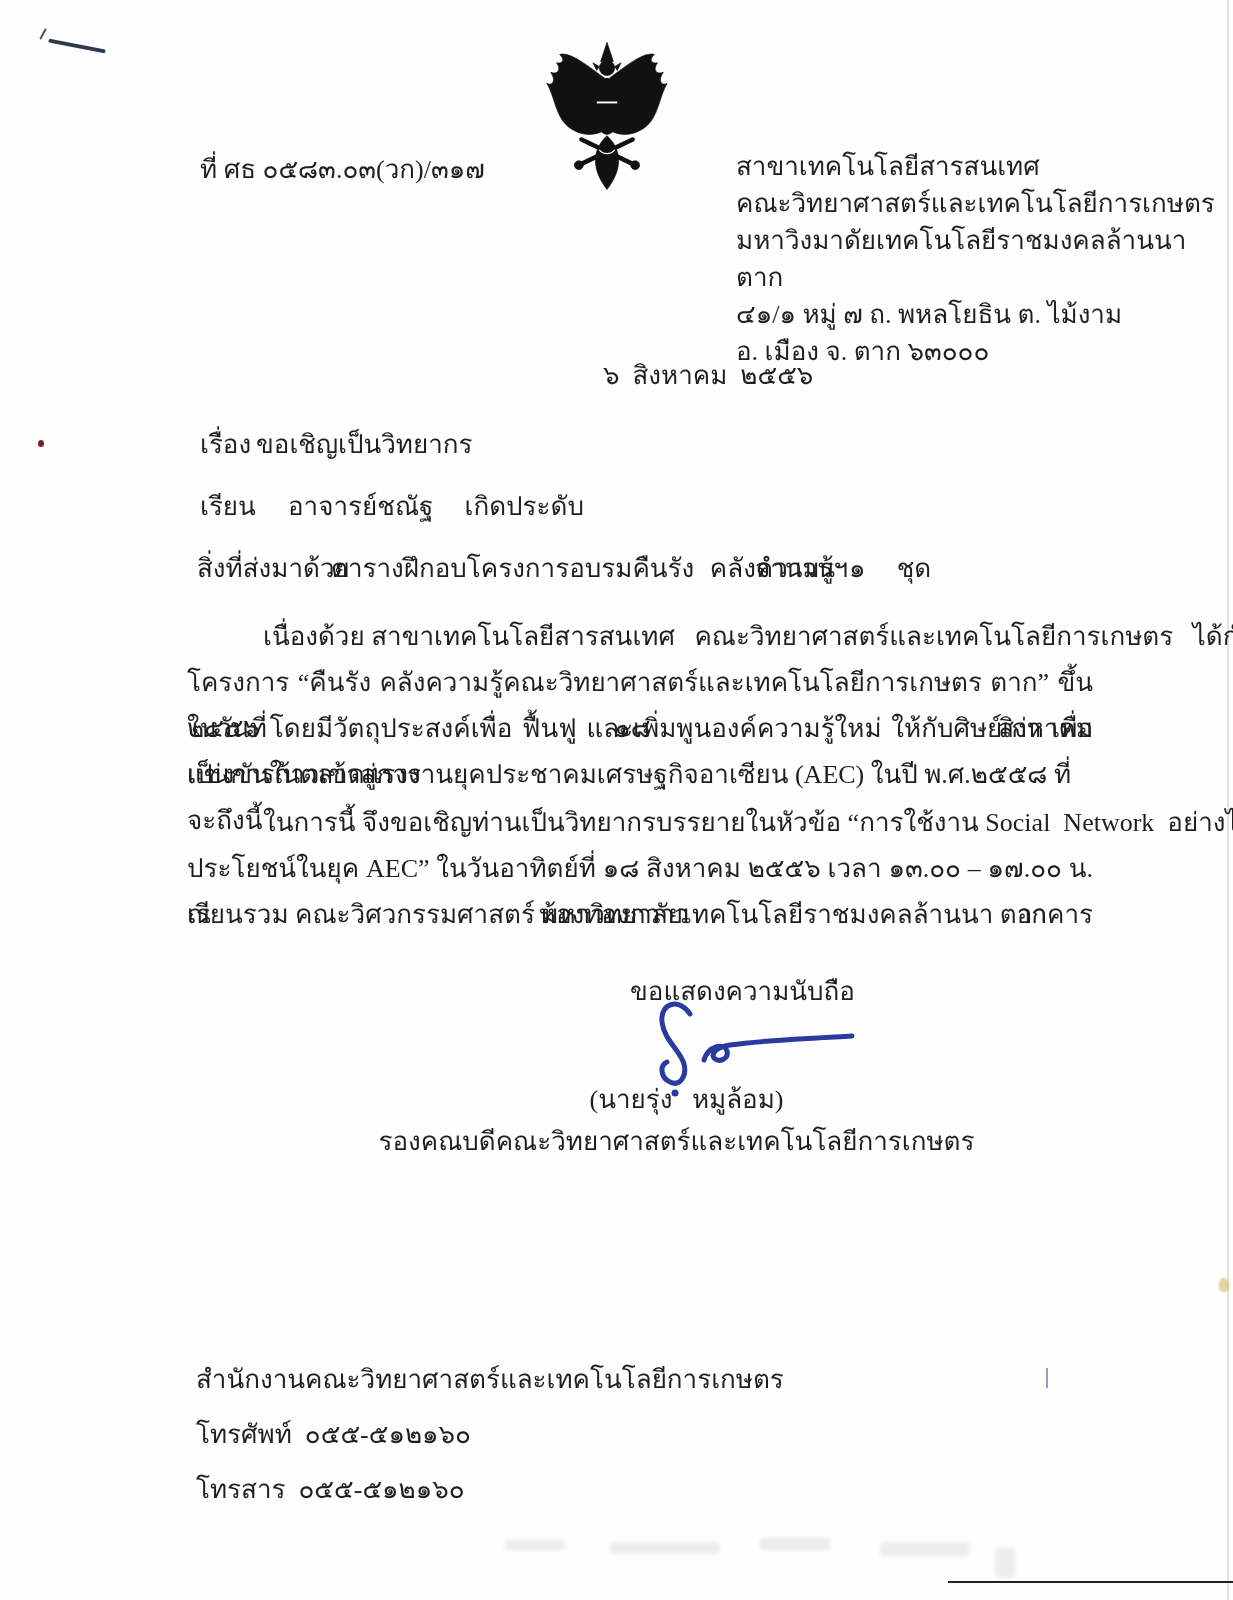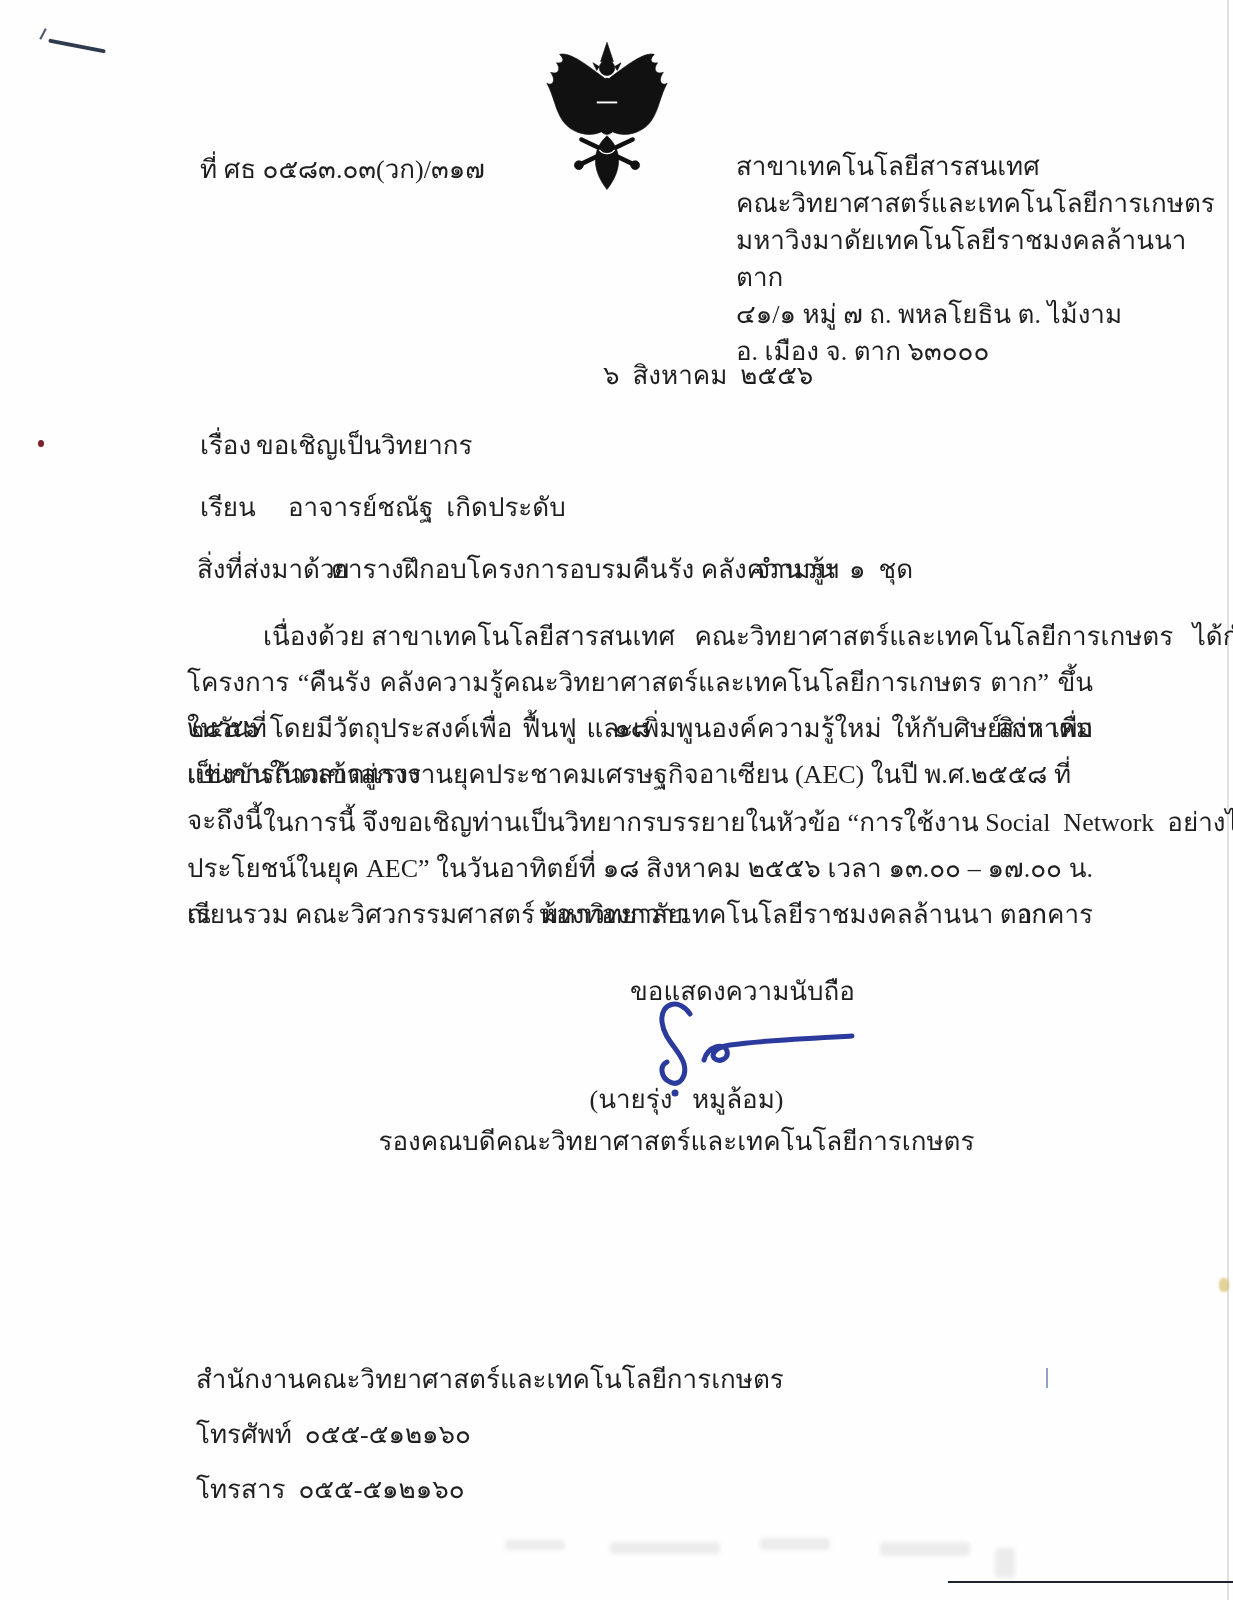--- a/index.html
+++ b/index.html
@@ -36,21 +36,21 @@
 
   
   .addr { left: 700px; top: 148px; }
   .addr div { font-size: 26px; line-height: 37px; margin-left: 36px; }
 
   
   .date-line { left: 603px; top: 356px; }
 
   
   .row { left: 200px; width: 910px; height: 42px; }
-  .row span { position: absolute; top: 0; }
+  .row span { position: absolute; top: 0; font-family: Liberation Mono, monospace; }
   .subject-row { top: 426px; }
   .to-row { top: 488px; }
   .attach-row { top: 550px; left: 197px; }
   .lbl-0 { left: 0; }
   .subject-val { left: 56px; }
   .to-val { left: 88px; }
   .att-text { left: 134px; }
   .att-count-label { left: 558px; }
   .att-count { left: 652px; }
 

